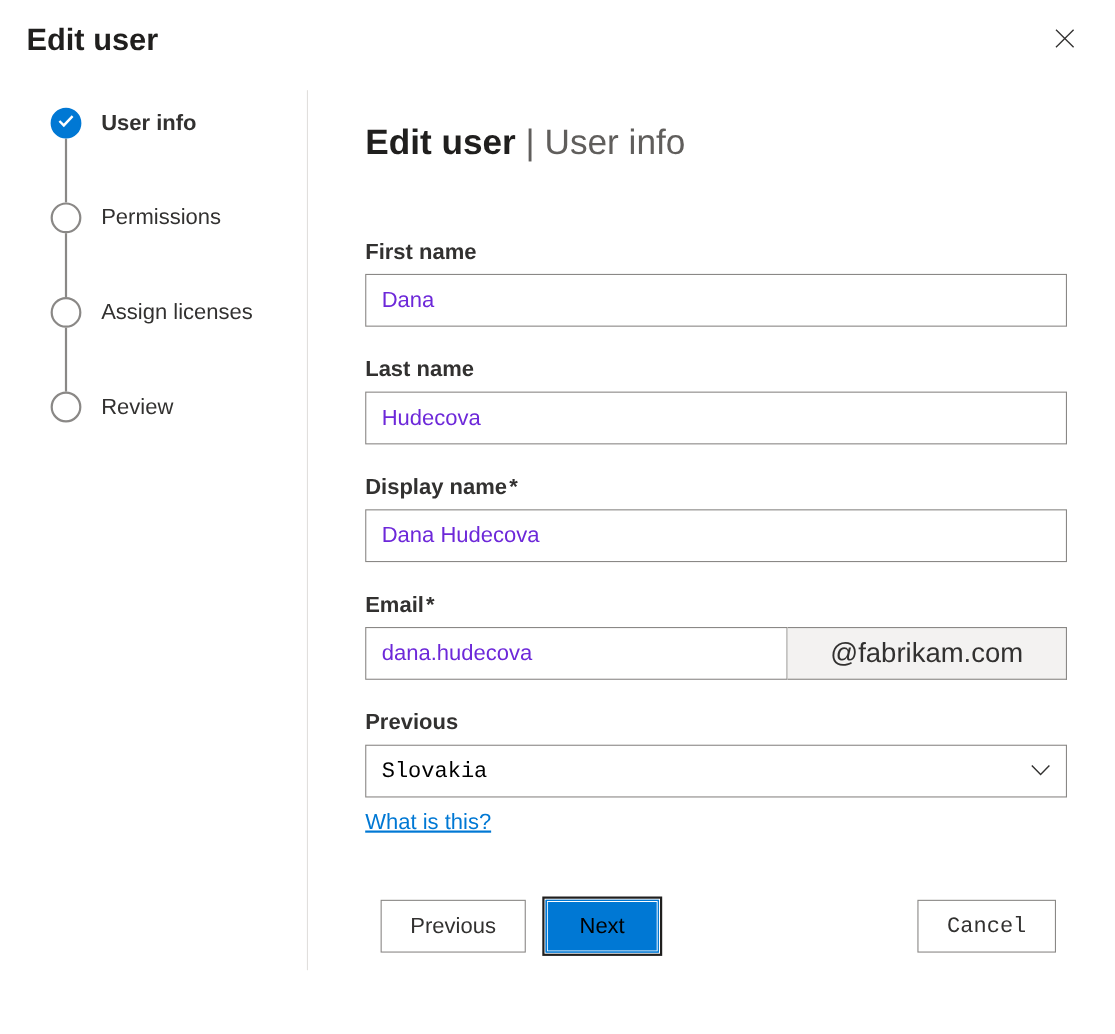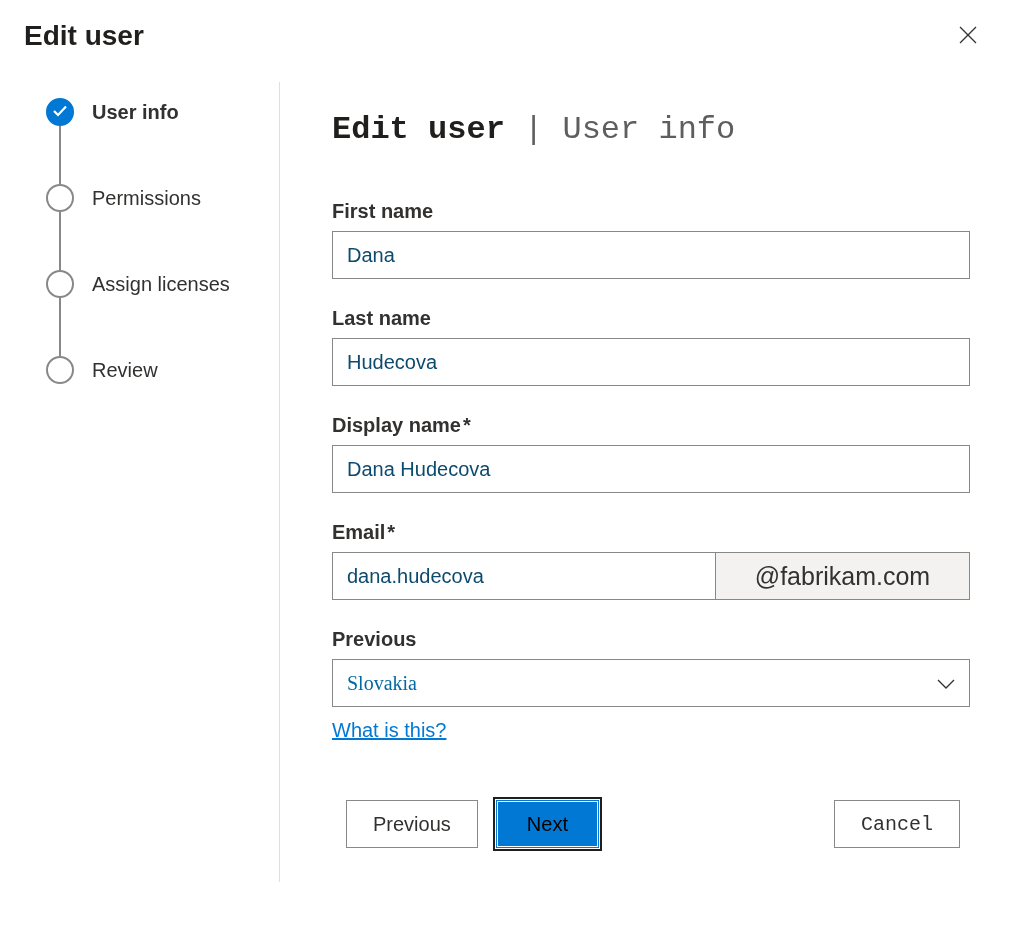--- a/index.html
+++ b/index.html
@@ -93,22 +93,21 @@
       flex: 1;
       padding-left: 52px;
       padding-top: 8px;
       padding-right: 10px;
       max-width: 700px;
     }
     .page-heading {
       font-size: 32px;
       font-weight: 400;
       color: #605e5c;
-      margin-bottom: 52px;
-      font-family: Liberation Mono, monospace;
+      margin-bottom: 70px;
     }
     .page-heading .strong {
       font-weight: 700;
       color: #201f1e;
     }
     .page-heading .divider {
       color: #605e5c;
       font-weight: 300;
     }
     .field {
@@ -124,21 +123,21 @@
     .req {
       margin-left: 2px;
     }
     .text-input {
       width: 100%;
       height: 48px;
       border: 1px solid #8a8886;
       padding: 0 14px;
       font-size: 20px;
       font-family: inherit;
-      color: #0c4a6e;
+      color: #6d28d9;
       background: #ffffff;
       outline: none;
     }
     .email-row {
       display: flex;
       width: 100%;
       justify-content: flex-end;
     }
     .email-local {
       flex: 1;
@@ -159,22 +158,22 @@
     .select-wrap {
       position: relative;
       width: 100%;
     }
     .select-input {
       width: 100%;
       height: 48px;
       border: 1px solid #8a8886;
       padding: 0 14px;
       font-size: 20px;
-      font-family: Liberation Serif, serif;
-      color: #0369a1;
+      font-family: Liberation Mono, monospace;
+      color: #000000;
       background: #ffffff;
       display: flex;
       align-items: center;
       justify-content: space-between;
       cursor: pointer;
     }
     .link {
       color: #0078d4;
       text-decoration: underline;
       font-size: 20px;

